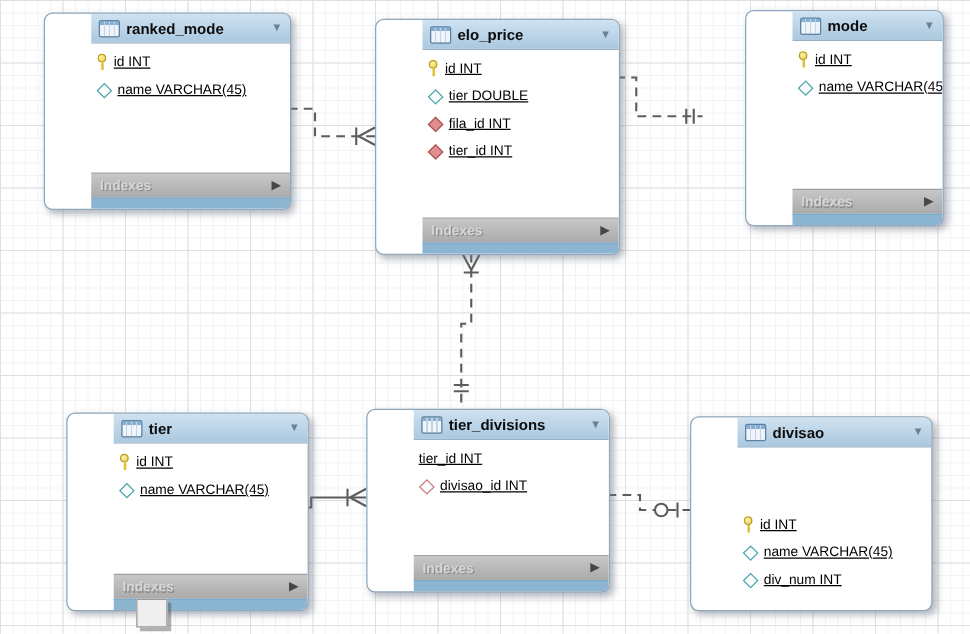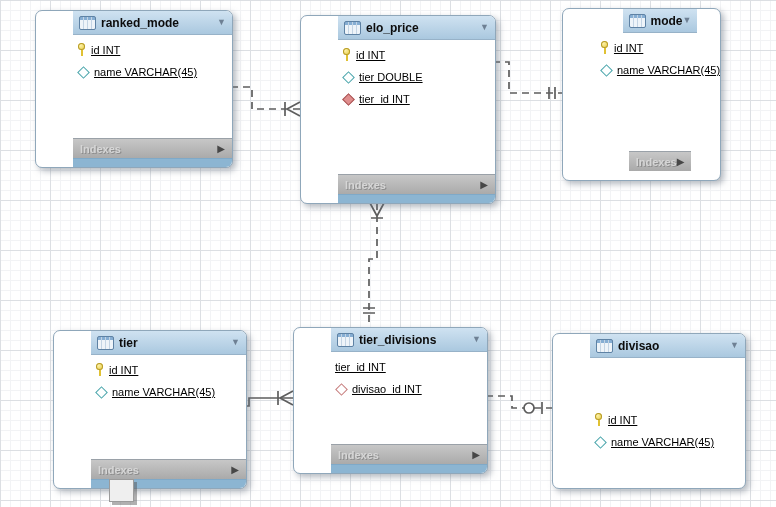--- a/index.html
+++ b/index.html
@@ -137,31 +137,35 @@
     <div class="row">
         <span class="fi key"></span>
         <span>id INT</span>
       </div>
     <div class="row">
         <span class="fi d d-teal"></span>
         <span>tier DOUBLE</span>
       </div>
     <div class="row">
         <span class="fi d d-redfill"></span>
+        <span>fila_id INT</span>
+      </div>
+    <div class="row">
+        <span class="fi d d-redfill"></span>
         <span>tier_id INT</span>
       </div>
   </div>
   <div class="t-footer">
     <span class="idx">Indexes</span>
     <span class="t-expand">▶</span>
   </div>
   <div class="t-strip"></div>
 </div>
 
-<div class="table" style="left:562px;top:8px;width:120px;height:171px;align-items:center;">
+<div class="table" style="left:596px;top:8px;width:120px;height:171px;">
   <div class="t-header">
     <span class="t-icon"></span>
     <span class="t-title">mode</span>
     <span class="t-collapse">▼</span>
   </div>
   <div class="t-body">
     <div class="row">
         <span class="fi key"></span>
         <span>id INT</span>
       </div>
@@ -230,20 +234,24 @@
   </div>
   <div class="t-body">
     <div class="row">
         <span class="fi key"></span>
         <span>id INT</span>
       </div>
     <div class="row">
         <span class="fi d d-teal"></span>
         <span>name VARCHAR(45)</span>
       </div>
+    <div class="row">
+        <span class="fi d d-teal"></span>
+        <span>div_num  INT</span>
+      </div>
   </div>
   <div class="t-footer">
     <span class="idx">Indexes</span>
     <span class="t-expand">▶</span>
   </div>
   <div class="t-strip"></div>
 </div>
 
 <div class="note-object"></div>
 

